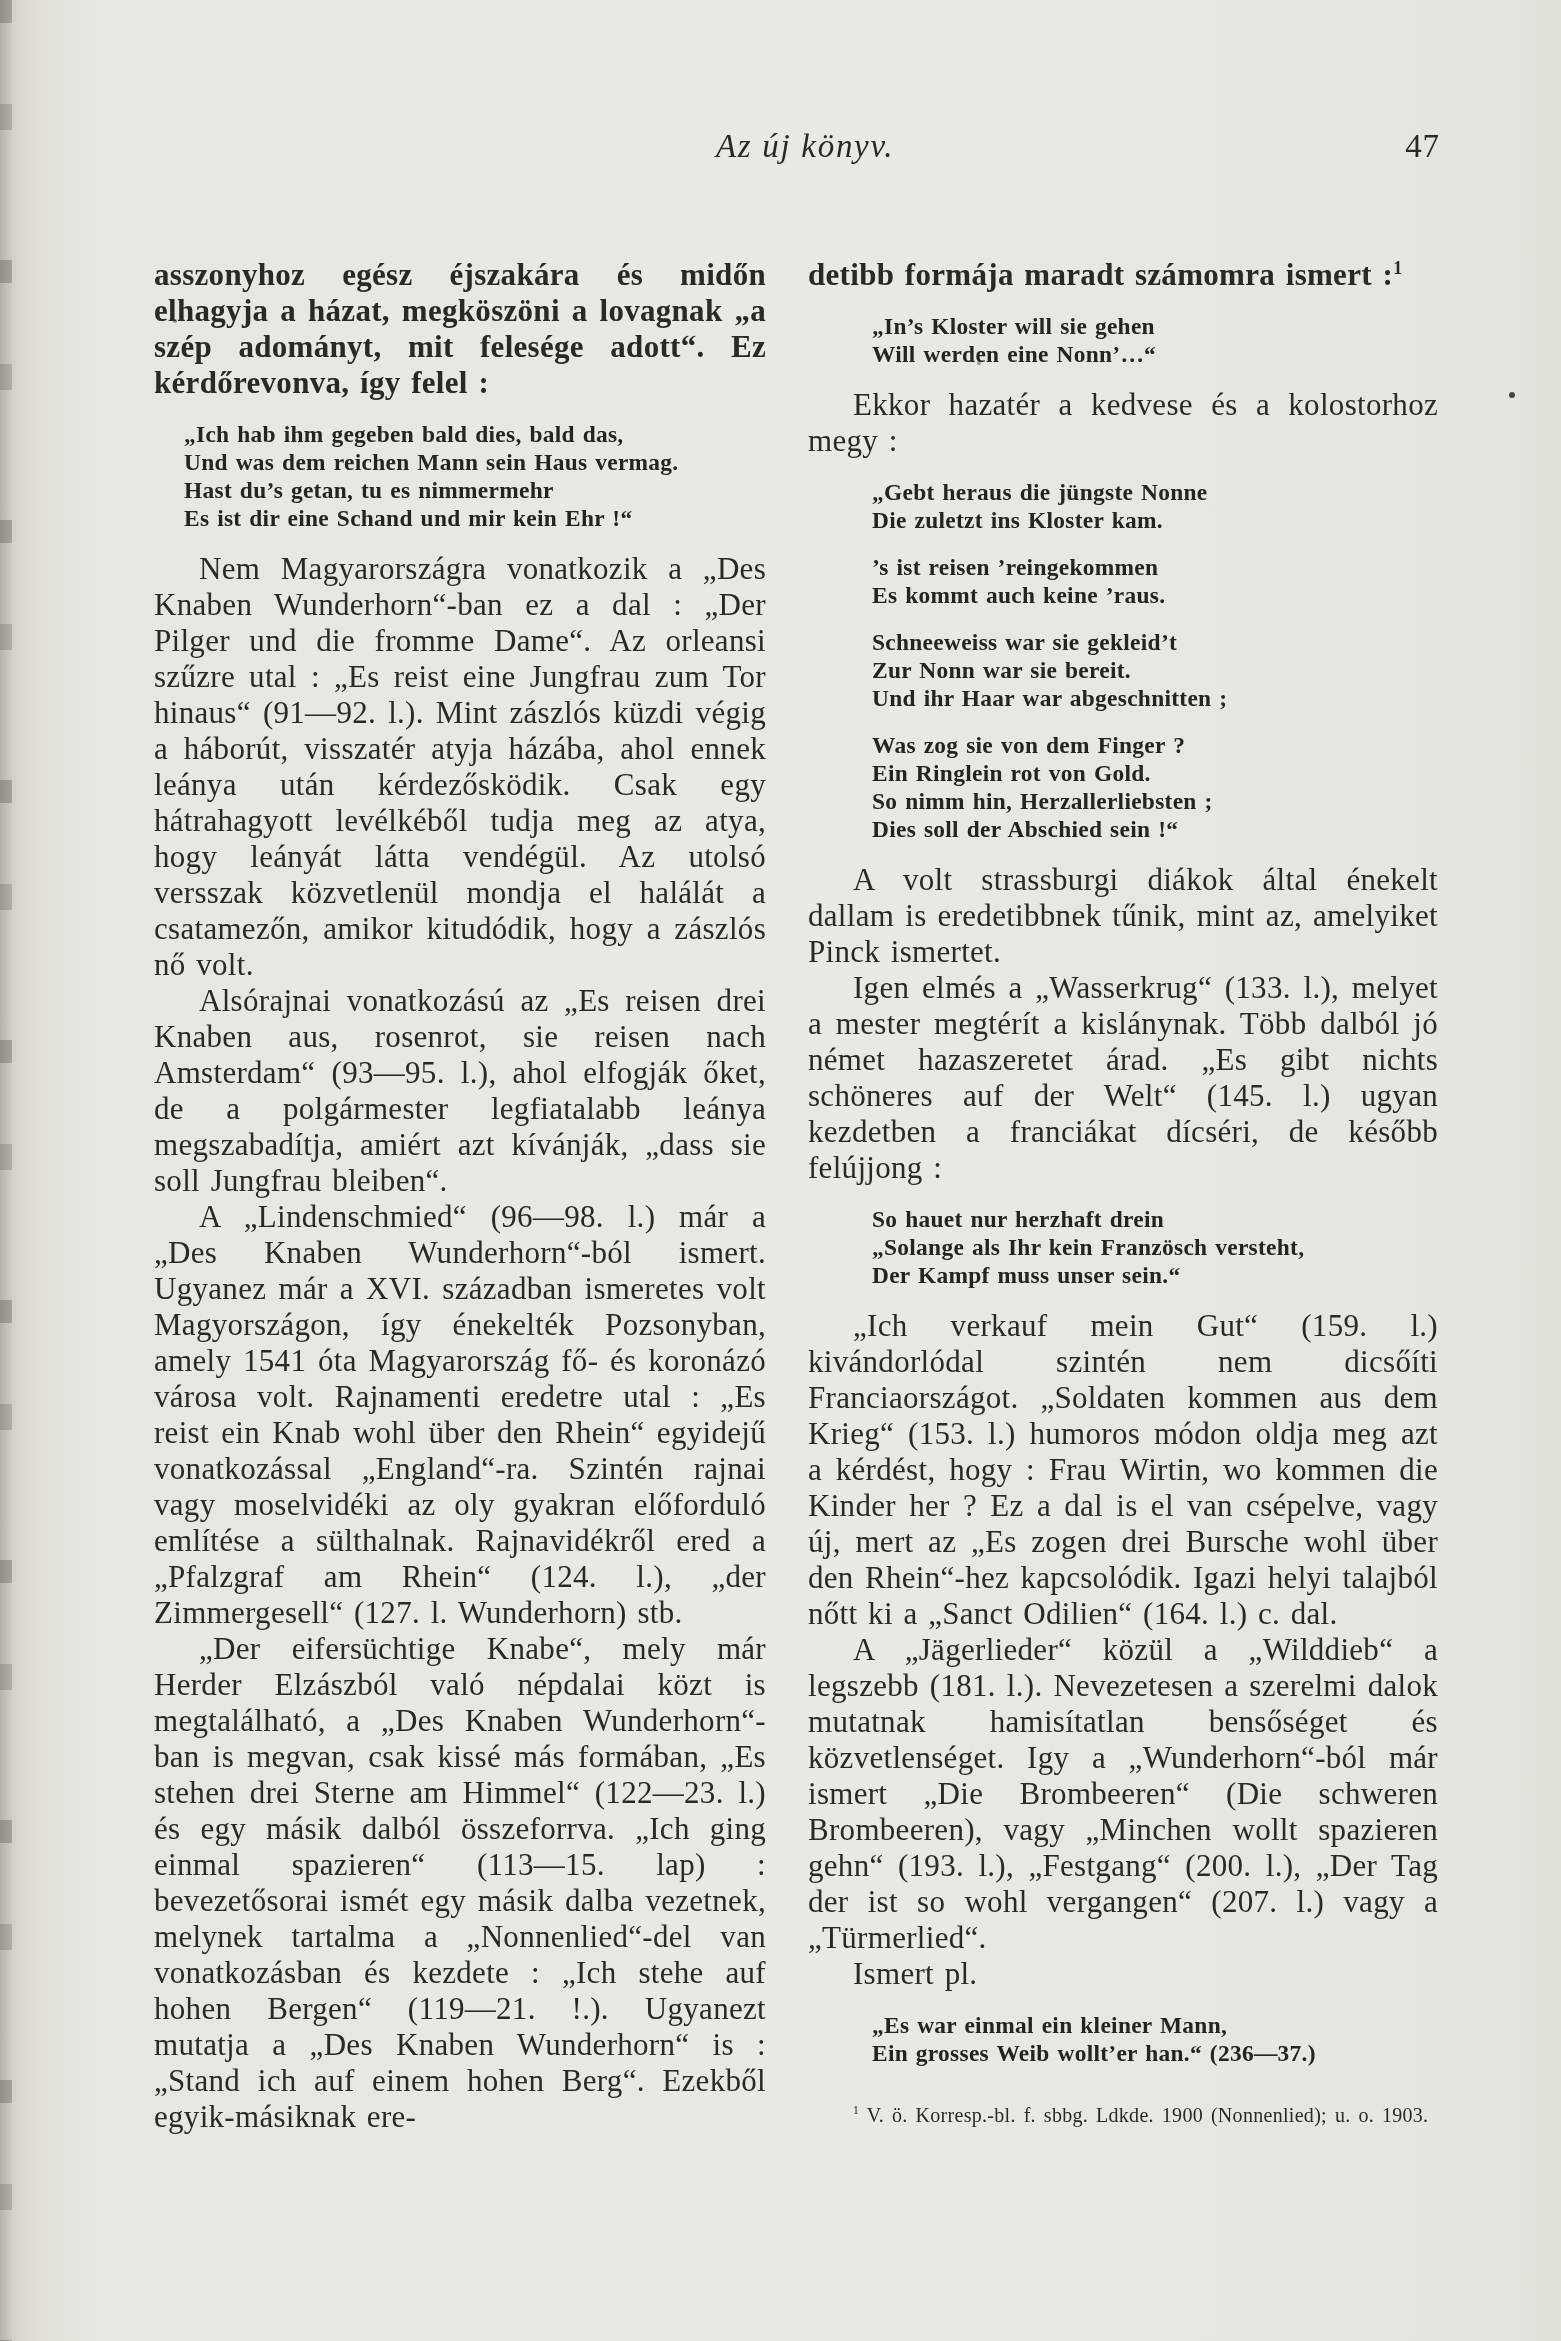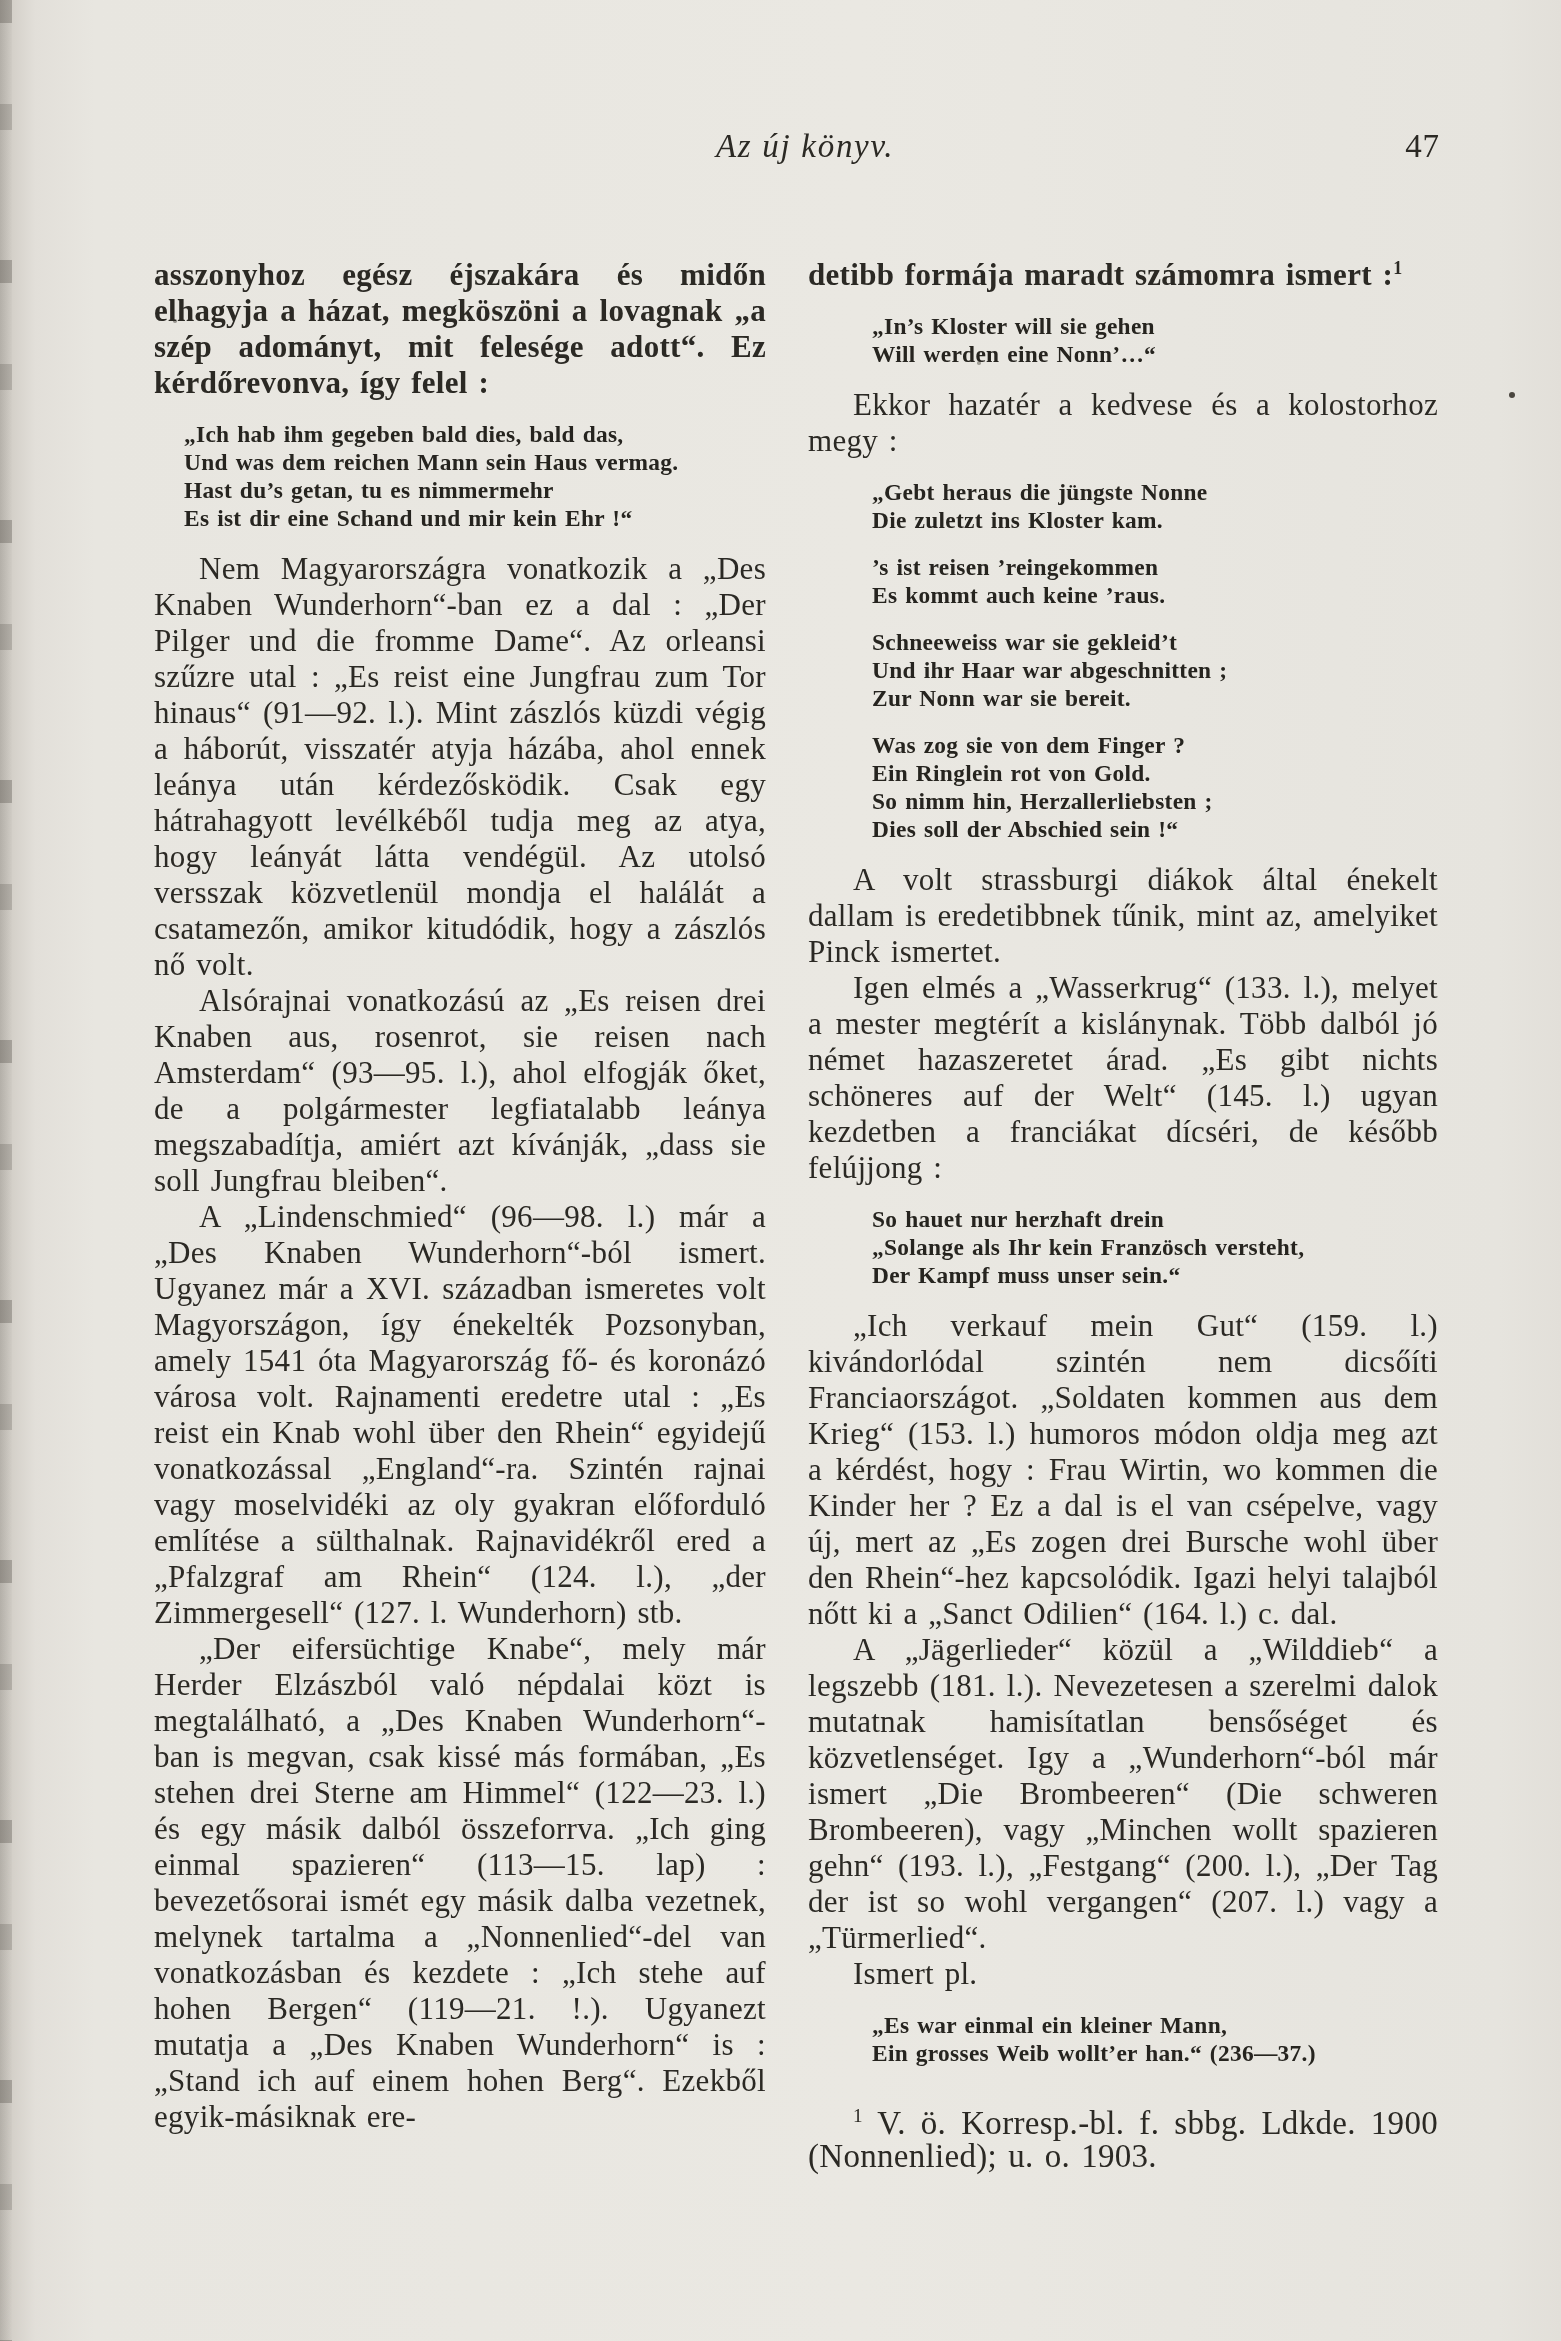--- a/index.html
+++ b/index.html
@@ -53,22 +53,22 @@
     margin:19px 0 19px 64px;
     font-size:23.4px;line-height:28px;
     font-weight:bold;
     letter-spacing:0.3px;word-spacing:1.7px;
     color:#26241f;
   }
   .col-left .verse{margin-left:30px;}
   .verse-line{white-space:nowrap;}
 
   .footnote{
-    margin-top:40px;
-    font-size:33px;line-height:33px;
+    margin-top:32px;
+    font-size:20px;line-height:33px;
     text-align:justify;text-indent:45px;
     word-spacing:2.6px;letter-spacing:0.3px;
   }
 </style>
 </head>
 <body>
 
 <div class="page">
   <div class="edge-marks"></div>
   <div class="speck s1"></div>
@@ -103,22 +103,22 @@
       <div class="verse">
         <div class="verse-line">„Gebt heraus die jüngste Nonne</div>
         <div class="verse-line">Die zuletzt ins Kloster kam.</div>
       </div>
       <div class="verse">
         <div class="verse-line">’s ist reisen ’reingekommen</div>
         <div class="verse-line">Es kommt auch keine ’raus.</div>
       </div>
       <div class="verse">
         <div class="verse-line">Schneeweiss war sie gekleid’t</div>
+        <div class="verse-line">Zur Nonn war sie bereit.</div>
         <div class="verse-line">Und ihr Haar war abgeschnitten ;</div>
-        <div class="verse-line">Zur Nonn war sie bereit.</div>
       </div>
       <div class="verse">
         <div class="verse-line">Was zog sie von dem Finger ?</div>
         <div class="verse-line">Ein Ringlein rot von Gold.</div>
         <div class="verse-line">So nimm hin, Herzallerliebsten ;</div>
         <div class="verse-line">Dies soll der Abschied sein !“</div>
       </div>
       <p class="para indent">A volt strassburgi diákok által énekelt dallam is eredetibbnek tűnik, mint az, amelyiket Pinck ismertet.</p>
       <p class="para indent">Igen elmés a „Wasserkrug“ (133. l.), melyet a mester megtérít a kislánynak. Több dalból jó német hazaszeretet árad. „Es gibt nichts schöneres auf der Welt“ (145. l.) ugyan kezdetben a franciákat dícséri, de később felújjong :</p>
       <div class="verse">

